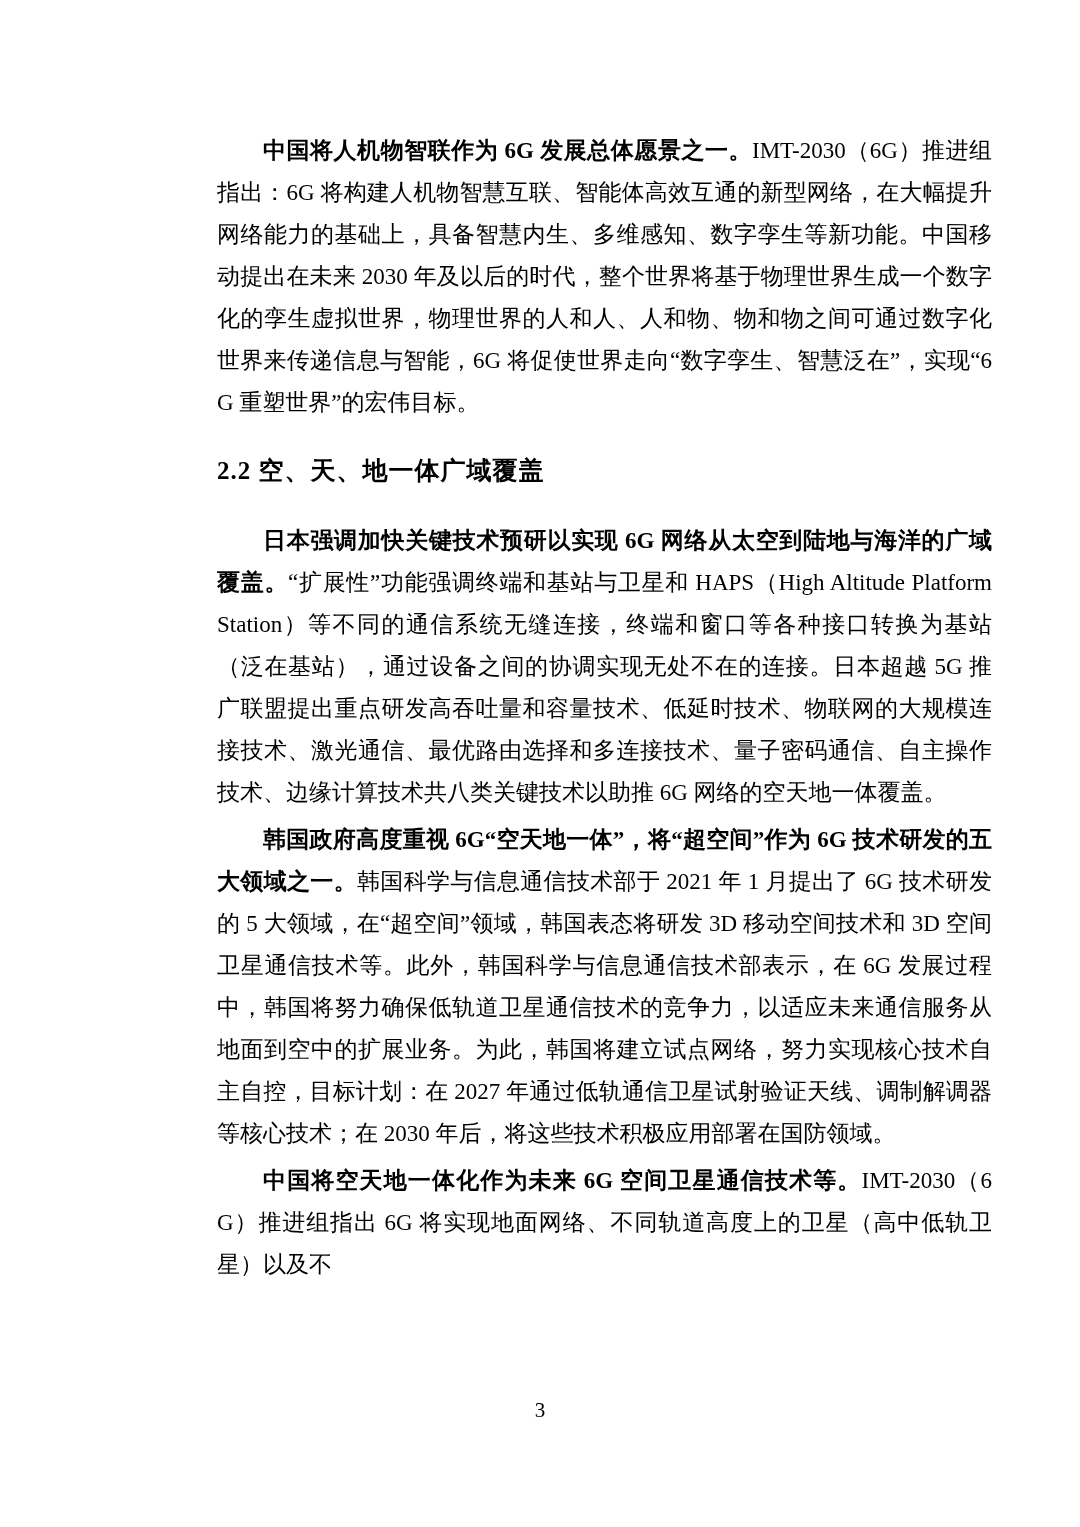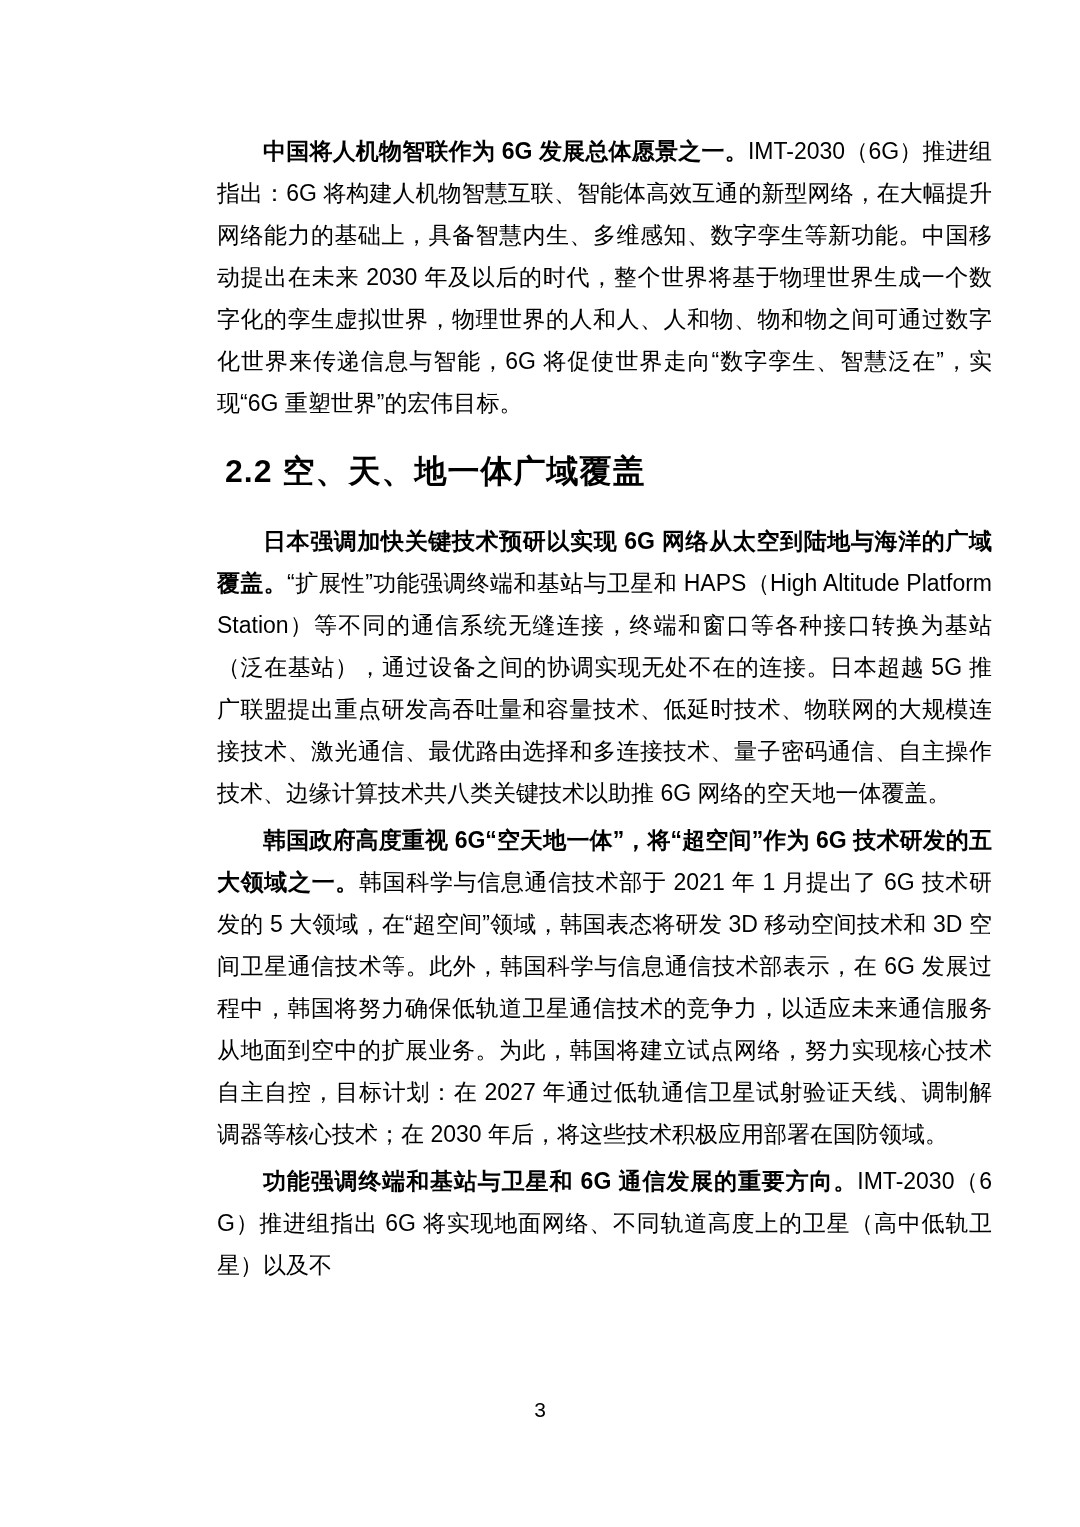--- a/index.html
+++ b/index.html
@@ -7,21 +7,21 @@
     padding: 0;
     background: #ffffff;
   }
   .page {
     position: relative;
     width: 972px;
     height: 1527px;
     margin: 0 auto;
     background: #ffffff;
     box-sizing: border-box;
-    font-family: Liberation Sans, sans-serif;
+    font-family: Liberation Serif, serif;
     color: #000000;
     overflow: hidden;
   }
   .content {
     position: absolute;
     top: 130px;
     left: 163px;
     width: 775px;
   }
   .content p {
@@ -30,24 +30,24 @@
     line-height: 42px;
     text-align: justify;
     text-justify: inter-ideograph;
     text-indent: 2em;
     word-break: break-all;
   }
   .content p b {
     font-weight: bold;
   }
   .content h2 {
-    font-size: 32px;
+    font-size: 25px;
     line-height: 50px;
     font-weight: bold;
-    margin: 22px 0 24px 8px;
+    margin: 22px 0 24px 0;
     text-indent: 0;
     letter-spacing: 1px;
   }
   .footer {
     position: absolute;
     top: 1396px;
     left: 0;
     width: 100%;
     text-align: center;
     font-size: 21px;
@@ -56,18 +56,18 @@
 </style>
 </head>
 <body>
 
 <div class="page">
   <div class="content">
       <p><b>中国将人机物智联作为 6G 发展总体愿景之一。</b><span>IMT-2030（6G）推进组指出：6G 将构建人机物智慧互联、智能体高效互通的新型网络，在大幅提升网络能力的基础上，具备智慧内生、多维感知、数字孪生等新功能。中国移动提出在未来 2030 年及以后的时代，整个世界将基于物理世界生成一个数字化的孪生虚拟世界，物理世界的人和人、人和物、物和物之间可通过数字化世界来传递信息与智能，6G 将促使世界走向“数字孪生、智慧泛在”，实现“6G 重塑世界”的宏伟目标。</span></p>
       <h2>2.2 空、天、地一体广域覆盖</h2>
       <p><b>日本强调加快关键技术预研以实现 6G 网络从太空到陆地与海洋的广域覆盖。</b><span>“扩展性”功能强调终端和基站与卫星和 HAPS（High Altitude Platform Station）等不同的通信系统无缝连接，终端和窗口等各种接口转换为基站（泛在基站），通过设备之间的协调实现无处不在的连接。日本超越 5G 推广联盟提出重点研发高吞吐量和容量技术、低延时技术、物联网的大规模连接技术、激光通信、最优路由选择和多连接技术、量子密码通信、自主操作技术、边缘计算技术共八类关键技术以助推 6G 网络的空天地一体覆盖。</span></p>
       <p><b>韩国政府高度重视 6G“空天地一体”，将“超空间”作为 6G 技术研发的五大领域之一。</b><span>韩国科学与信息通信技术部于 2021 年 1 月提出了 6G 技术研发的 5 大领域，在“超空间”领域，韩国表态将研发 3D 移动空间技术和 3D 空间卫星通信技术等。此外，韩国科学与信息通信技术部表示，在 6G 发展过程中，韩国将努力确保低轨道卫星通信技术的竞争力，以适应未来通信服务从地面到空中的扩展业务。为此，韩国将建立试点网络，努力实现核心技术自主自控，目标计划：在 2027 年通过低轨通信卫星试射验证天线、调制解调器等核心技术；在 2030 年后，将这些技术积极应用部署在国防领域。</span></p>
-      <p><b>功能强调终端和基站与卫星和 6G 通信发展的重要方向。</b><span>IMT-2030（6G）推进组指出 6G 将实现地面网络、不同轨道高度上的卫星（高中低轨卫星）以及不</span></p>
+      <p><b>中国将空天地一体化作为未来 6G 空间卫星通信技术等。</b><span>IMT-2030（6G）推进组指出 6G 将实现地面网络、不同轨道高度上的卫星（高中低轨卫星）以及不</span></p>
     </div>
   <div class="footer">
     <span>3</span>
   </div>
 </div>
 
 </body></html>

